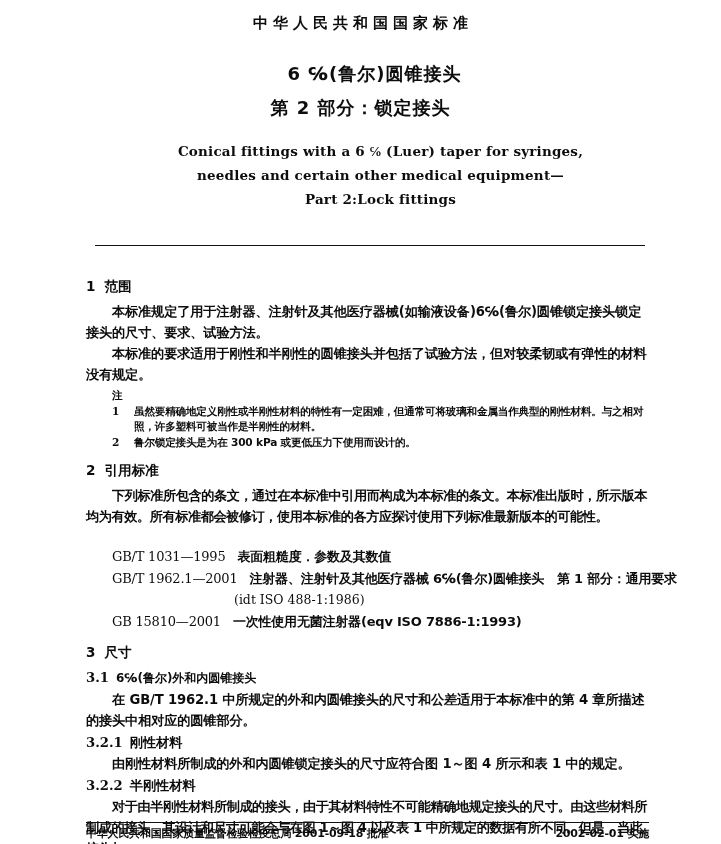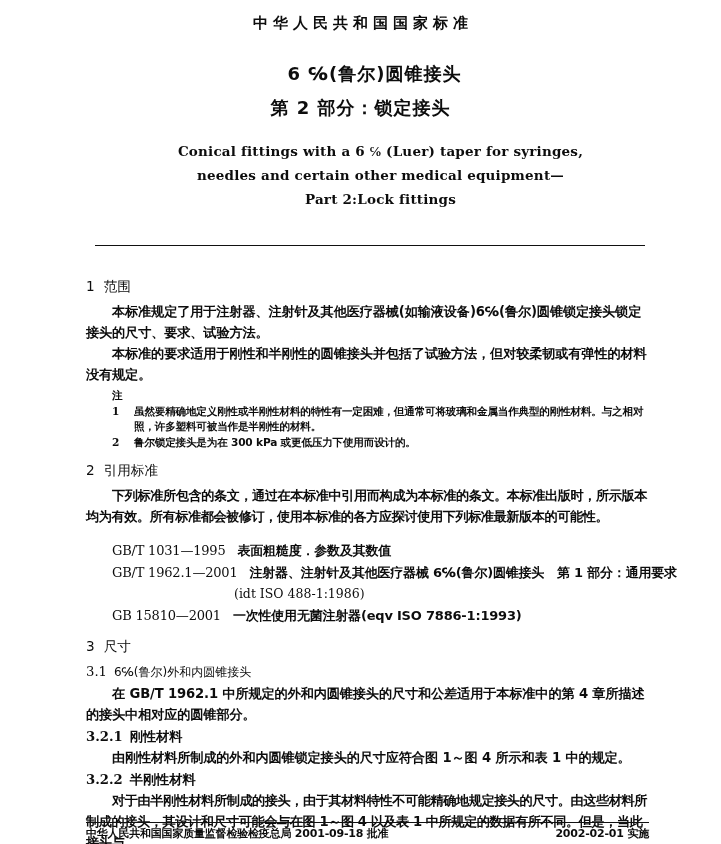--- a/index.html
+++ b/index.html
@@ -104,28 +104,28 @@
   
   .body {
     position: absolute;
     left: 86px;
     right: 72px;
     top: 266px;
     font-size: 13.2px;
     line-height: 21px;
   }
   .sec-h1 {
-    font-weight: normal;
+    font-weight: bold;
     font-size: 13.6px;
     margin-top: 10px;
     margin-bottom: 4px;
   }
   .sec-h1 .num { margin-right: 9px; }
   .sec-h2 {
-    font-weight: normal;
+    font-weight: bold;
     font-size: 13.2px;
     margin-top: 2px;
   }
   .sec-h2 .num {
     margin-right: 7px;
     font-family: "DejaVu Serif", "Liberation Serif", serif;
   }
   .sec-h2 .small { font-size: 12px; }
   .sec-h3 {
     font-weight: bold;
@@ -164,21 +164,21 @@
   }
   .note-item .nnum {
     width: 22px;
     flex: 0 0 22px;
     font-family: "DejaVu Serif", "Liberation Serif", serif;
   }
   .note-item .ntext { flex: 1; }
 
   
   .ref-list {
-    margin-top: 13px;
+    margin-top: 19px;
     font-size: 13px;
     line-height: 21.5px;
   }
   .ref-row {
     margin-left: 26px;
     font-weight: bold;
     white-space: nowrap;
     letter-spacing: -0.2px;
   }
   .ref-row .code {

